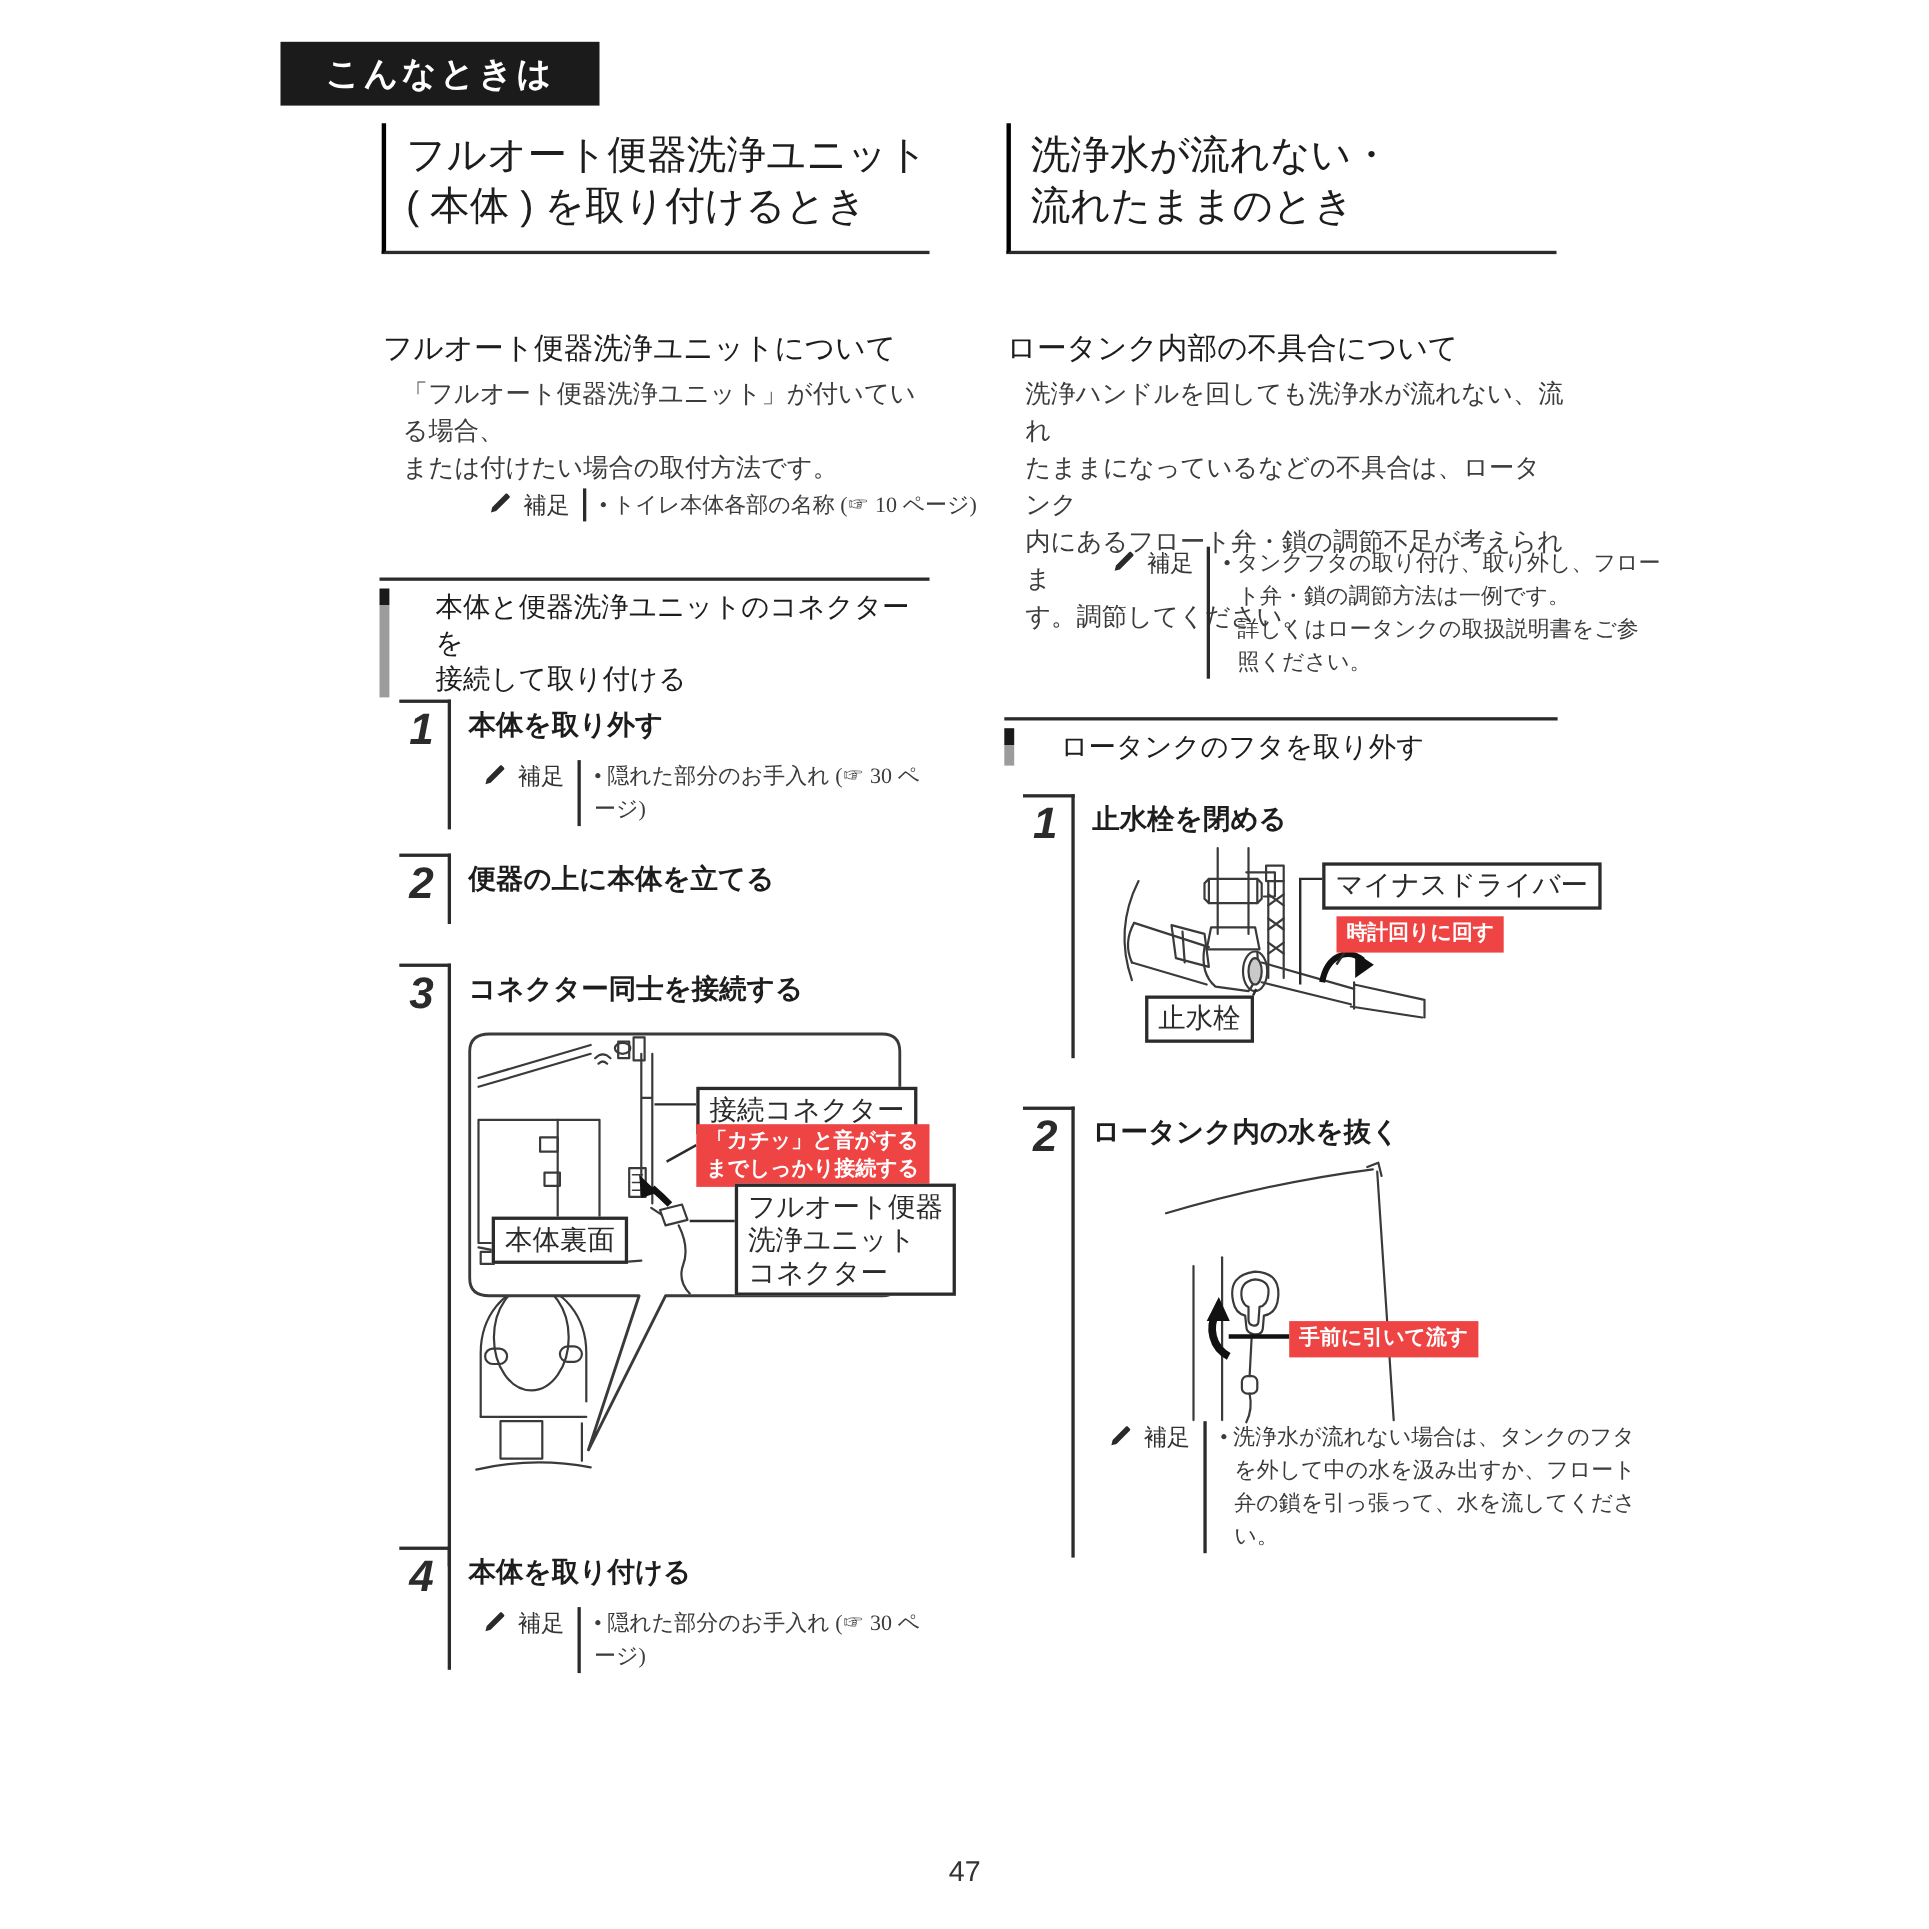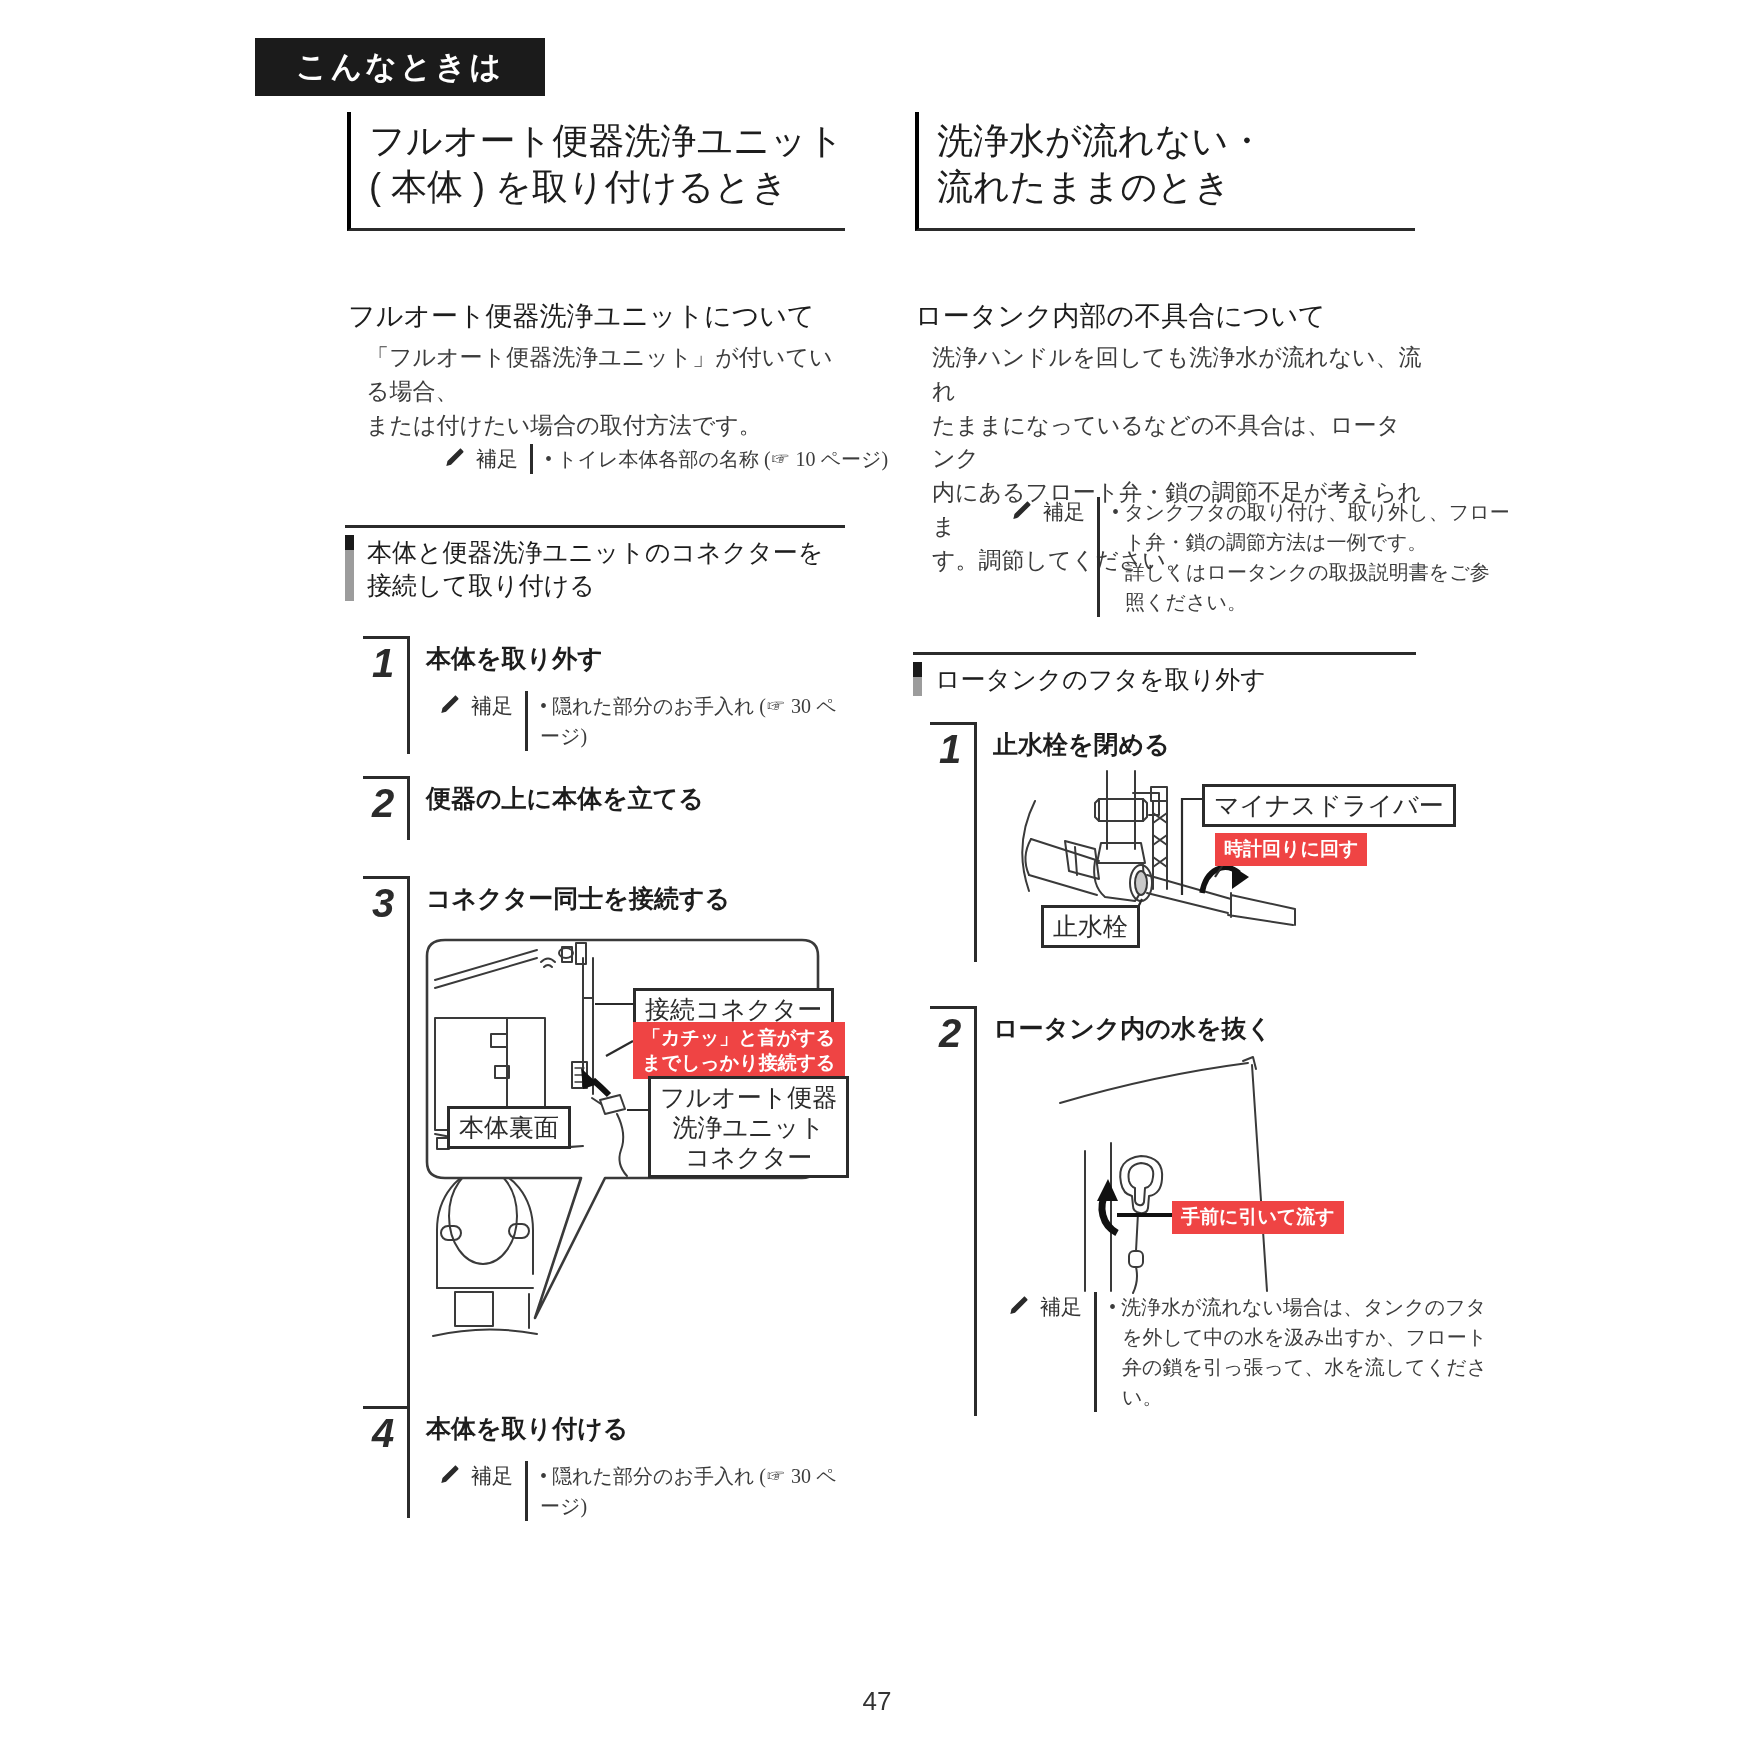--- a/index.html
+++ b/index.html
@@ -10,21 +10,21 @@
          display:flex;align-items:center;justify-content:center;}
   .main-title{border-left:4px solid #000000;border-bottom:3px solid #2b2b2b;
               padding:6px 0 18px 18px;font-size:36px;line-height:1.28;font-weight:500;color:#1d1d1d;}
   .sec-heading{font-size:27px;font-weight:500;color:#1d1d1d;}
   .body-text{font-size:23px;line-height:1.47;color:#3c3c3c;}
   .note{display:flex;align-items:flex-start;}
   .note-icon{width:25px;height:25px;margin-right:8px;flex:none;}
   .note-label{font-size:21px;color:#333;white-space:nowrap;margin-right:12px;padding-top:1px;}
   .note-body{border-left:3px solid #2b2b2b;padding-left:12px;font-size:20px;color:#3c3c3c;line-height:1.5;font-family:Liberation Serif, serif;}
   .note-line.indent{padding-left:13px;}
-  .sub-heading{border-top:3px solid #2b2b2b;padding-top:7px;display:flex;}
+  .sub-heading{border-top:3px solid #2b2b2b;padding-top:7px;display:flex;gap:29px;}
   .sub-bar{width:9px;flex:none;background:linear-gradient(to bottom,#1a1a1a 0 15px,#9c9c9c 15px 100%);margin-right:13px;}
   .sub-text{font-size:25px;line-height:1.3;font-weight:500;color:#1d1d1d;padding-top:1px;}
   .step{display:flex;}
   .step-num{width:47px;flex:none;border-top:3px solid #2b2b2b;border-right:3px solid #2b2b2b;
             font-size:40px;font-style:italic;font-weight:bold;color:#2b2b2b;
             padding:2px 0 0 9px;box-sizing:border-box;}
   .step-body{padding:6px 0 0 16px;}
   .step-title{font-size:25px;font-weight:bold;color:#1d1d1d;}
   .step-note{margin:16px 0 0 12px;}
   .label-box{border:3px solid #2b2b2b;background:#fff;font-size:25px;color:#2b2b2b;
@@ -151,21 +151,21 @@
       <path d="M208,103 L181,118"></path>
       <path d="M202,172 H243"></path>
     </g>
   </svg>
 
   <div class="abs label-box" style="left:633px;top:988px;">接続コネクター</div>
   <div class="abs label-dark" style="left:633px;top:1022px;">
     <div>「カチッ」と音がする</div>
     <div>までしっかり接続する</div>
   </div>
-  <div class="abs label-box" style="left:648px;top:1076px;line-height:1.2;text-align:center;">
+  <div class="abs label-box" style="left:668px;top:1076px;line-height:1.2;">
     <div>フルオート便器</div>
     <div>洗浄ユニット</div>
     <div>コネクター</div>
   </div>
   <div class="abs label-box" style="left:447px;top:1106px;">本体裏面</div>
 
   <div class="abs step" style="left:363px;top:1406px;width:478px;">
     <div class="step-num" style="height:112px;">4</div>
     <div class="step-body">
       <div class="step-title">本体を取り付ける</div>

